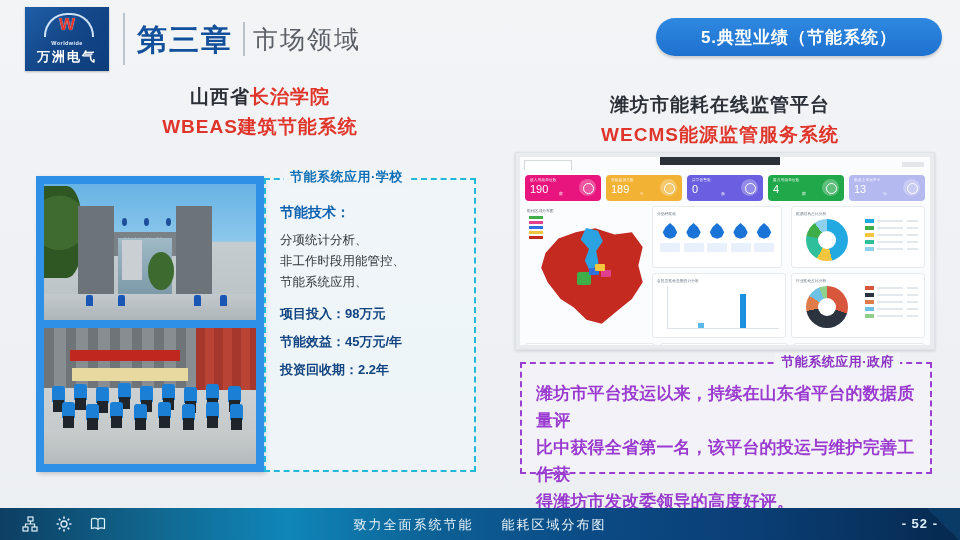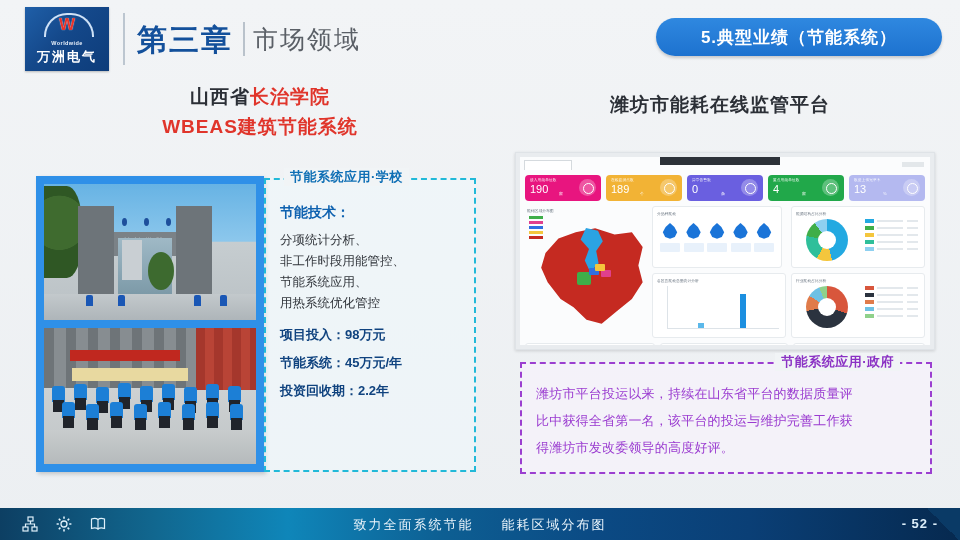--- a/index.html
+++ b/index.html
@@ -163,21 +163,21 @@
 
   
   #right-box{
     left:520px;top:362px;width:412px;height:112px;
     border:2px dashed #9b3fd0;background:rgba(249,243,253,.6);
   }
   #right-box .boxtitle{
     position:absolute;right:30px;top:-11px;background:#f1f4f6;padding:0 6px;
     font-size:13px;font-weight:bold;color:#8b32c4;letter-spacing:.5px;white-space:nowrap;
   }
-  .rb-text{padding:16px 14px 0 14px;font-size:13px;font-weight:normal;color:#9a3bd0;line-height:27px;letter-spacing:.2px;}
+  .rb-text{padding:16px 14px 0 14px;font-size:17px;font-weight:bold;color:#9a3bd0;line-height:27px;letter-spacing:.2px;}
 
   
   .footer{
     position:absolute;left:0;bottom:0;width:960px;height:32px;
     background:linear-gradient(90deg,#0d3f63 0%,#11678f 16%,#0f86b9 30%,#0d5f93 46%,#0b4a84 62%,#0a3f76 78%,#06294f 100%);
   }
   .footer .fic{position:absolute;top:8px;width:16px;height:16px;color:#dff1fb;}
   .foot-text{position:absolute;left:0;right:0;top:8px;text-align:center;color:#eaf4fb;font-size:13px;letter-spacing:2px;}
   .foot-page{position:absolute;right:22px;top:8px;color:#dceefa;font-size:13px;font-weight:bold;letter-spacing:1px;}
   .corner{position:absolute;right:0;bottom:0;width:34px;height:32px;background:linear-gradient(225deg,#0a3a66 50%,transparent 50%);}
@@ -205,20 +205,21 @@
 
   <div class="col-title" id="left-title">
     <div class="l1">
       <span>山西省</span><span class="red">长治学院</span>
     </div>
     <div class="l2">WBEAS建筑节能系统</div>
   </div>
 
   <div class="col-title" id="right-title">
     <div class="l1">潍坊市能耗在线监管平台</div>
+    <div class="l2">WECMS能源监管服务系统</div>
   </div>
 
   <div class="photo-panel">
     <div class="photo ph-gate">
       <div class="tree"></div>
       <div class="flags">
         <i style="left:0"></i>
           <i style="left:22px"></i>
           <i style="left:44px"></i>
           <i style="left:66px"></i>
@@ -281,24 +282,23 @@
     </div>
   </div>
 
   <div class="dashbox" id="left-box">
     <div class="boxtitle">节能系统应用·学校</div>
     <div class="leftbox-inner">
       <div class="lb-head">节能技术：</div>
       <div class="lb-item">分项统计分析、</div>
       <div class="lb-item">非工作时段用能管控、</div>
       <div class="lb-item">节能系统应用、</div>
-      <div class="lb-item">用热系统优化管控</div>
       <div class="lb-metrics">
         <div class="lb-metric">项目投入：98万元</div>
-        <div class="lb-metric">节能系统：45万元/年</div>
+        <div class="lb-metric">节能效益：45万元/年</div>
         <div class="lb-metric">投资回收期：2.2年</div>
       </div>
     </div>
   </div>
 
   <div class="shot">
     <div class="shot-page">
       <div class="shot-tab"></div>
       <div class="shot-urlbar"></div>
       <div class="shot-winbtn"></div>

